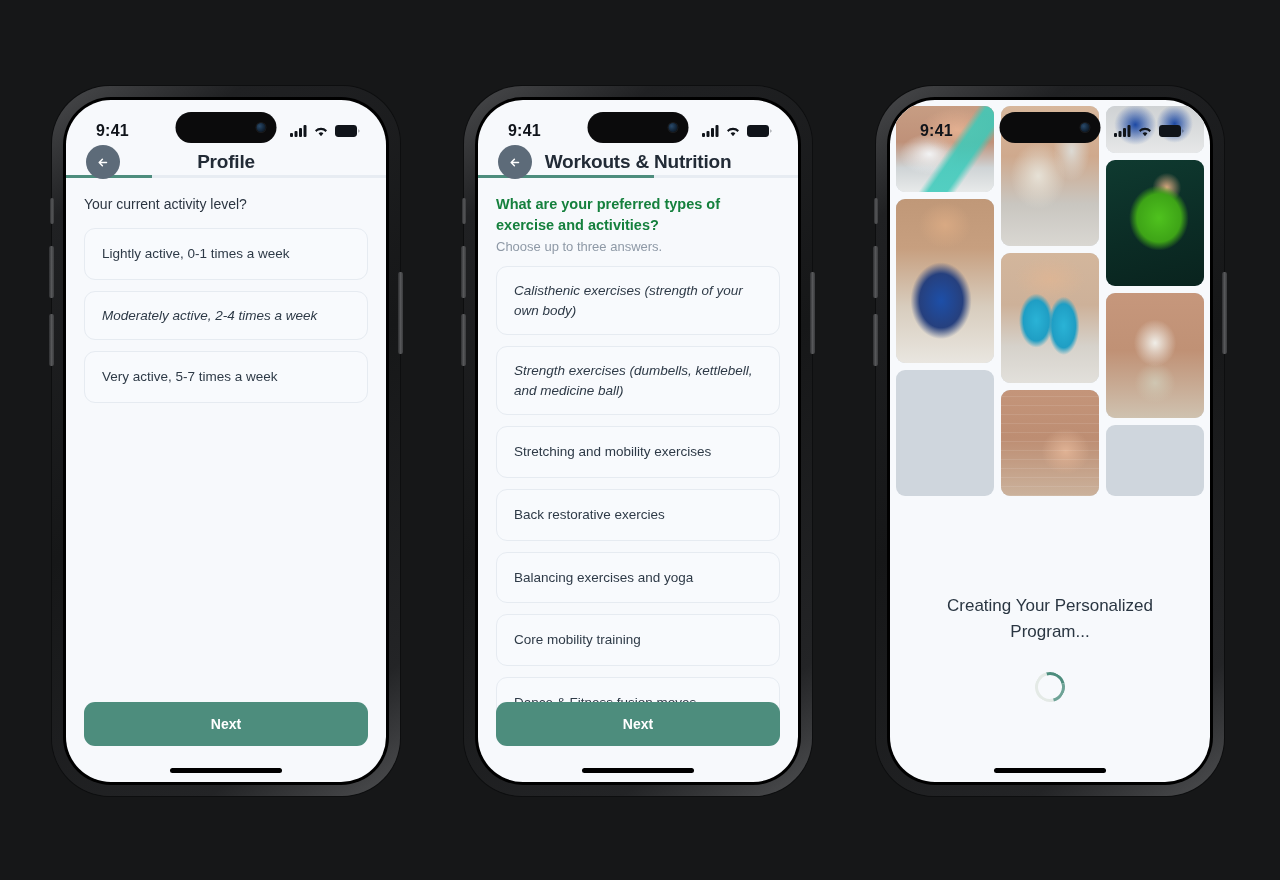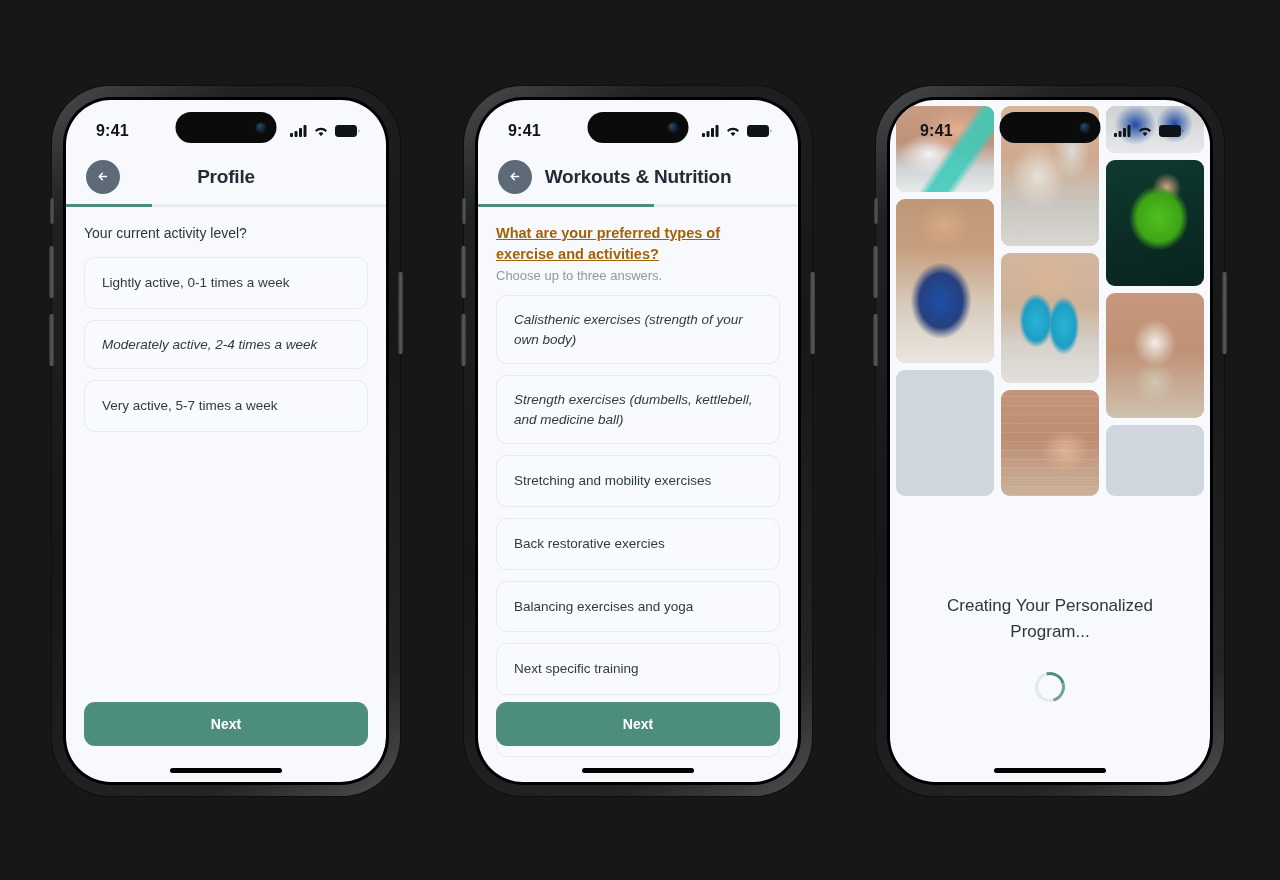--- a/index.html
+++ b/index.html
@@ -59,21 +59,21 @@
   .island-cam {
     width: 9px; height: 9px; border-radius: 50%;
     background: radial-gradient(circle at 35% 35%, #2a4a6a 0%, #13263a 55%, #0a0f16 100%);
     box-shadow: 0 0 0 1px #1b1c1e;
   }
 
   
   .app-header {
     position: relative; z-index: 20;
     padding: 52px 20px 3px 20px;
-    display: flex; align-items: center; height: 104px;
+    display: flex; align-items: center; height: 75px;
   }
   .back-btn {
     width: 34px; height: 34px; border-radius: 50%;
     background: #5d6b79;
     display: flex; align-items: center; justify-content: center;
     flex: 0 0 34px; cursor: pointer;
   }
   .back-btn svg { display: block; }
   .page-title {
     flex: 1; text-align: center;
@@ -81,21 +81,21 @@
     letter-spacing: -0.2px; margin-left: -34px;
   }
   .progress-track {
     position: relative; height: 3px; background: #e7ecf2; width: 100%;
   }
   .progress-fill { height: 3px; background: #4d8d7d; }
 
   
   .body { padding: 16px 18px 16px 18px; position: relative; }
   .q-plain { font-size: 14px; color: #2b3541; line-height: 1.45; margin-bottom: 14px; }
-  .q-bold { font-size: 14.5px; font-weight: 700; color: #a16207; line-height: 1.42; text-decoration: underline; }
+  .q-bold { font-size: 14.5px; font-weight: 700; color: #15803d; line-height: 1.42; }
   .q-sub { font-size: 13px; color: #8e99a6; margin-top: 4px; margin-bottom: 12px; }
 
   .option {
     background: #f8fafd;
     border: 1px solid #e6ebf1;
     border-radius: 11px;
     padding: 15px 17px;
     margin-bottom: 11px;
     font-size: 13.5px;
     color: #2e3a47;
@@ -254,21 +254,21 @@
           </div>
 
           <div class="body">
             <div class="q-bold">What are your preferred types of exercise and activities?</div>
             <div class="q-sub">Choose up to three answers.</div>
             <div class="option two-line">Calisthenic exercises (strength of your own body)</div>
             <div class="option two-line">Strength exercises (dumbells, kettlebell, and medicine ball)</div>
             <div class="option">Stretching and mobility exercises</div>
             <div class="option">Back restorative exercies</div>
             <div class="option">Balancing exercises and yoga</div>
-            <div class="option">Next specific training</div>
+            <div class="option">Core mobility training</div>
             <div class="option">Dance &amp; Fitness fusion moves</div>
           </div>
 
           <div class="next-btn">Next</div>
           <div class="home-indicator"></div>
         </div>
       </div>
     </div>
   </div>
 

